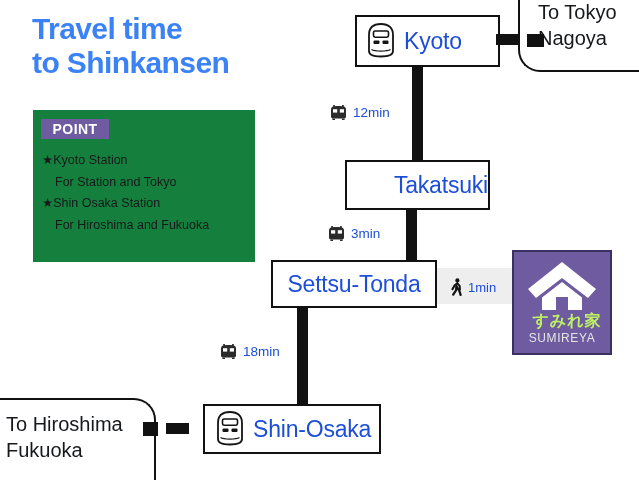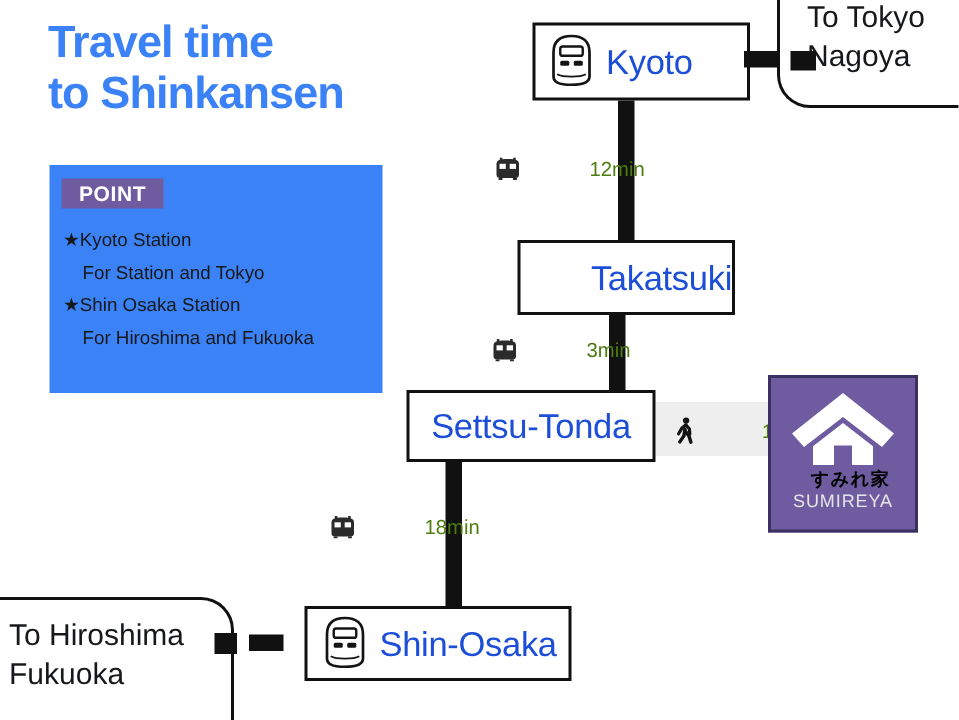--- a/index.html
+++ b/index.html
@@ -17,21 +17,21 @@
     position:absolute;left:32px;top:12px;
     font-size:30px;font-weight:bold;color:#3b82f6;
     line-height:1.14;letter-spacing:-0.6px;
     white-space:pre-line;
   }
 
   
   .point-panel{
     position:absolute;left:33px;top:110px;
     width:222px;height:152px;
-    background:#3b82f6;
+    background:#15803d;
   }
   .point-badge{
     position:absolute;left:8px;top:9px;
     width:68px;height:20px;
     background:#6e5ba0;
     color:#ffffff;
     font-size:14px;font-weight:bold;
     letter-spacing:0.4px;
     display:flex;align-items:center;justify-content:center;
   }
@@ -95,23 +95,22 @@
   #dest-hiro span{left:22px;top:12px;}
 
   
   .track{position:absolute;background:#111111;z-index:2;}
   .nub{position:absolute;background:#111111;z-index:7;}
 
   
   .chip{
     position:absolute;z-index:8;
     display:flex;align-items:center;
-    font-size:13.5px;color:#4d7c0f;
+    font-size:13.5px;color:#1d4ed8;
     white-space:nowrap;
-    gap:40px;
   }
   .chip .ttxt{margin-left:5px;}
   .loco{width:19px;height:15px;flex:0 0 19px;}
   .loco svg{display:block;width:19px;height:15px;}
   #chip-12{left:329px;top:105px;}
   #chip-3{left:327px;top:226px;align-items:flex-end;}
   #chip-18{left:219px;top:344px;}
 
   
   .walkband{
@@ -131,21 +130,21 @@
     background:#6e5ba0;
     border:2px solid #3b3160;
     box-sizing:border-box;
     z-index:9;
     display:flex;flex-direction:column;
     align-items:center;
   }
   .sumi-house{margin-top:7px;width:72px;height:52px;}
   .sumi-house svg{display:block;width:72px;height:52px;}
   .sumi-jp{
-    color:#000000;font-size:12px;font-weight:bold;margin-top:2px;
+    color:#bef264;font-size:16px;font-weight:bold;margin-top:2px;
     letter-spacing:1px;line-height:1;margin-left:10px;
   }
   .sumi-en{
     color:#e5e5e5;font-size:12px;margin-top:3px;letter-spacing:0.6px;line-height:1;text-align:right;
   }
 </style>
 </head>
 <body>
 
 <div id="root">

